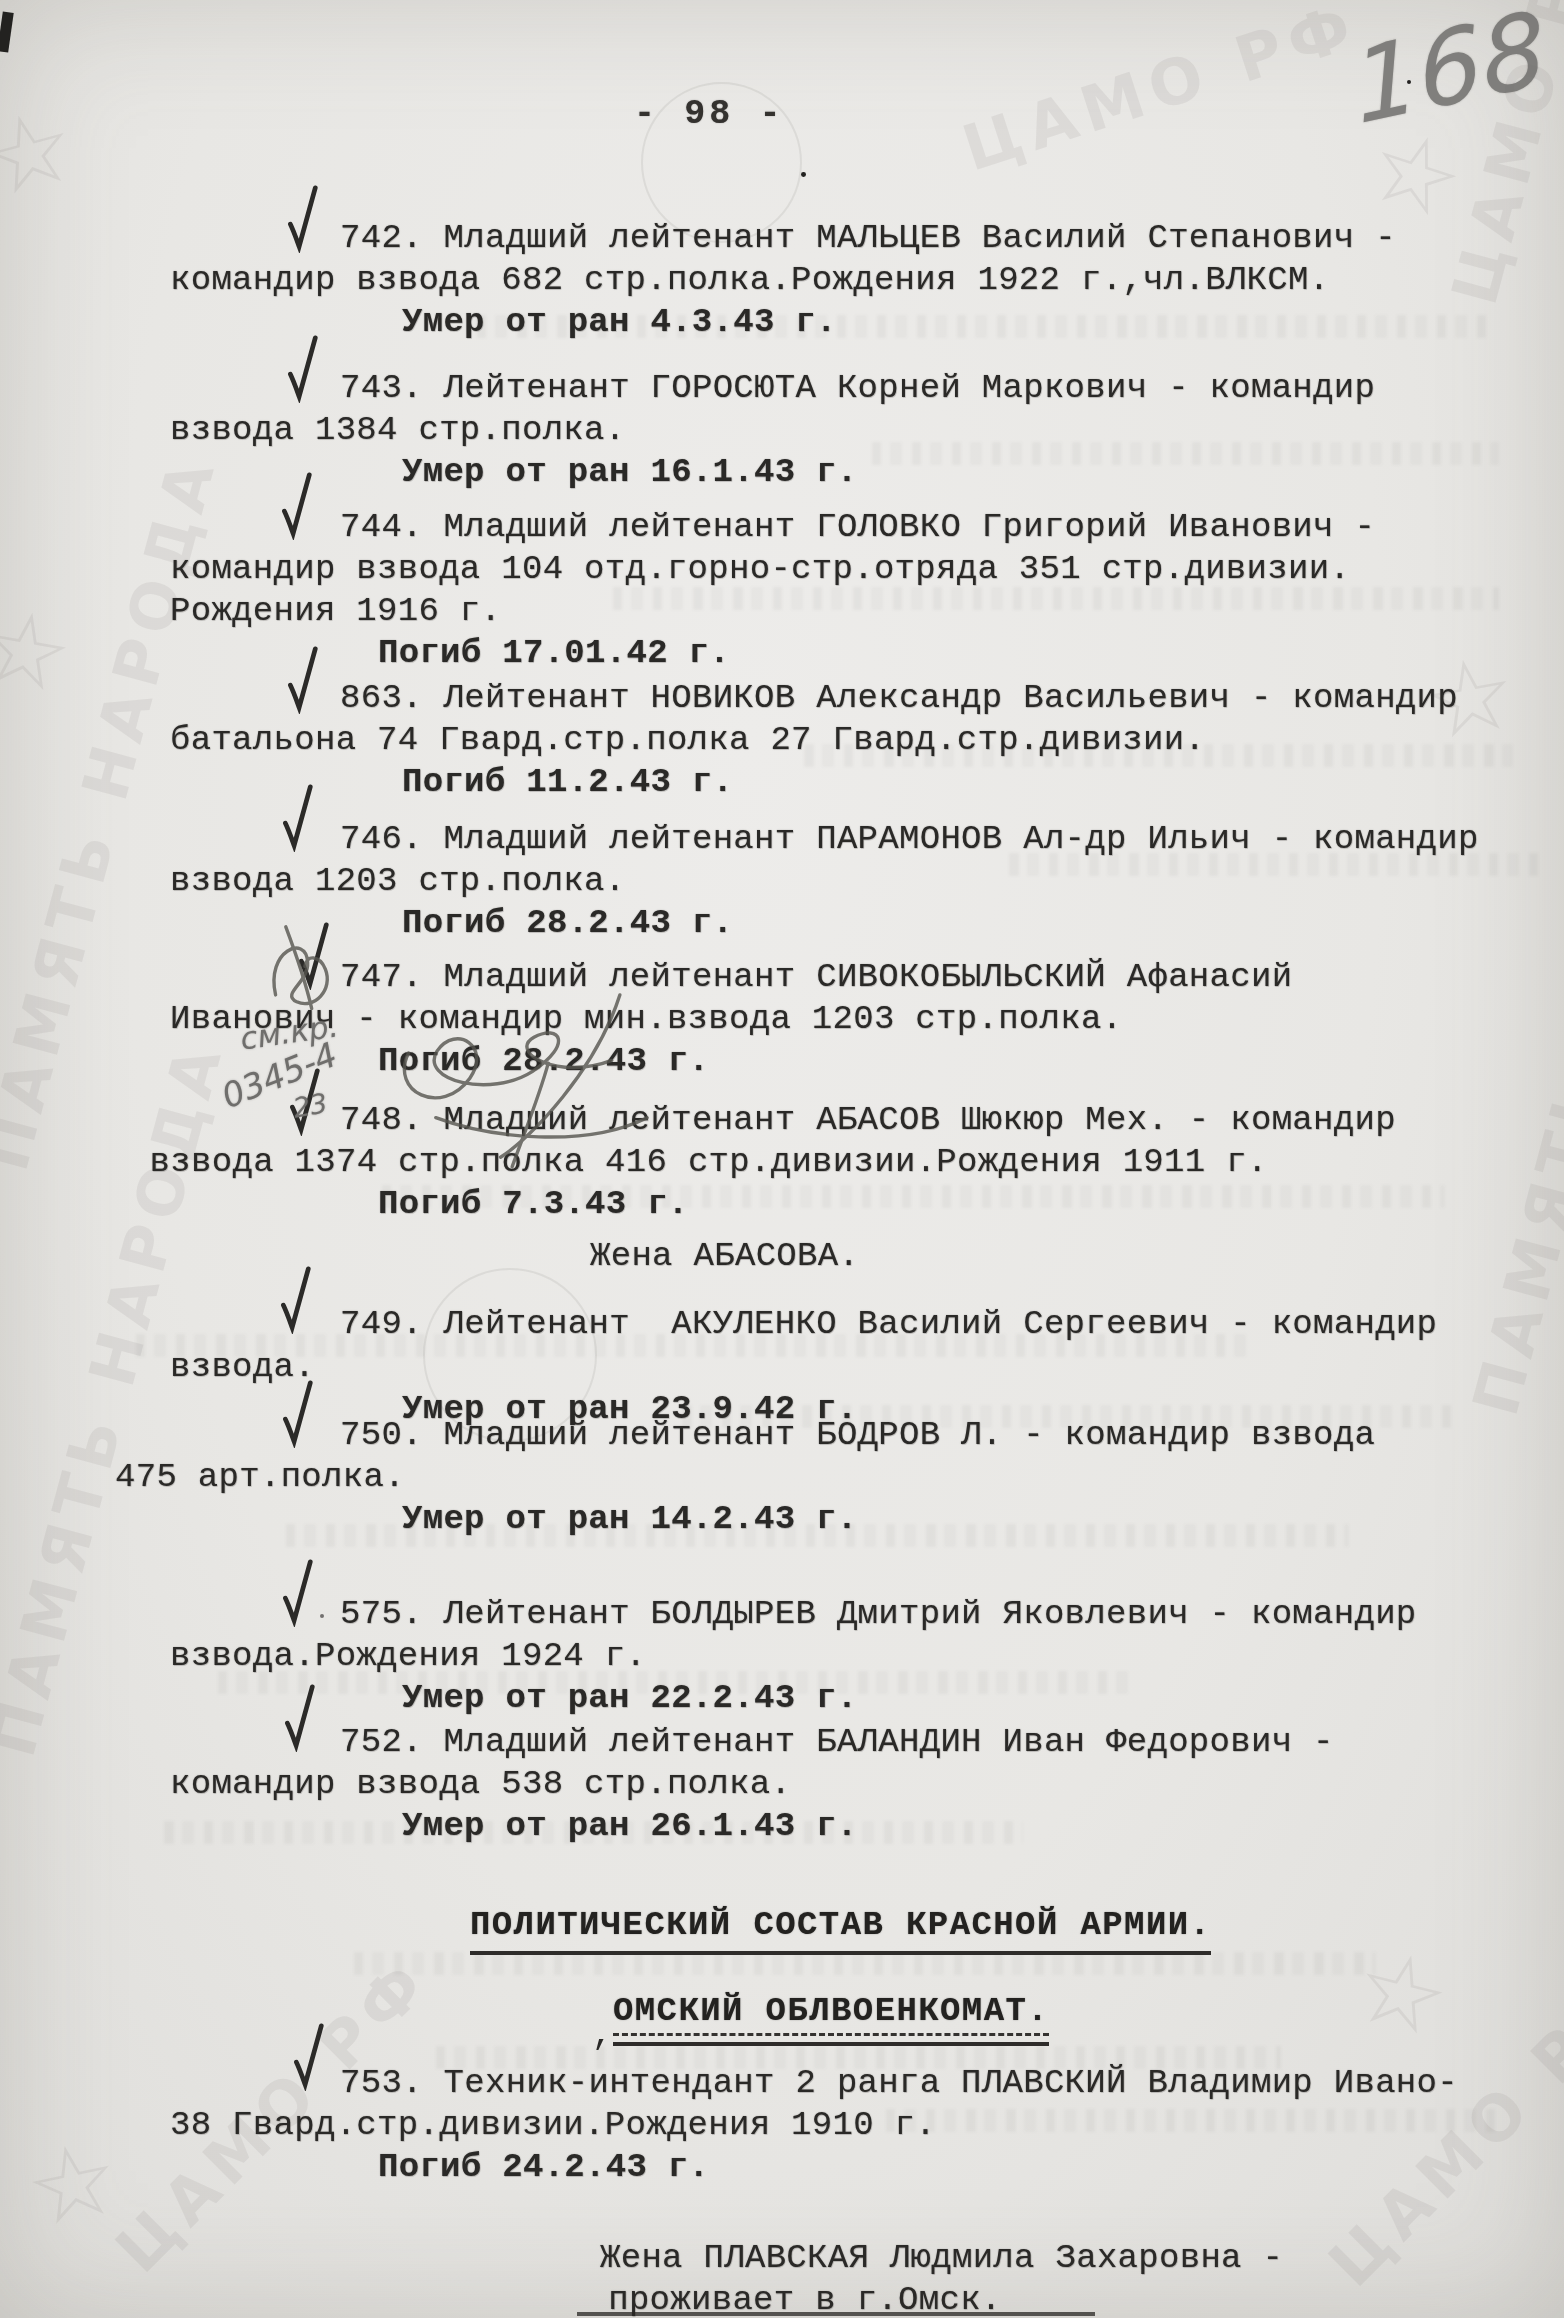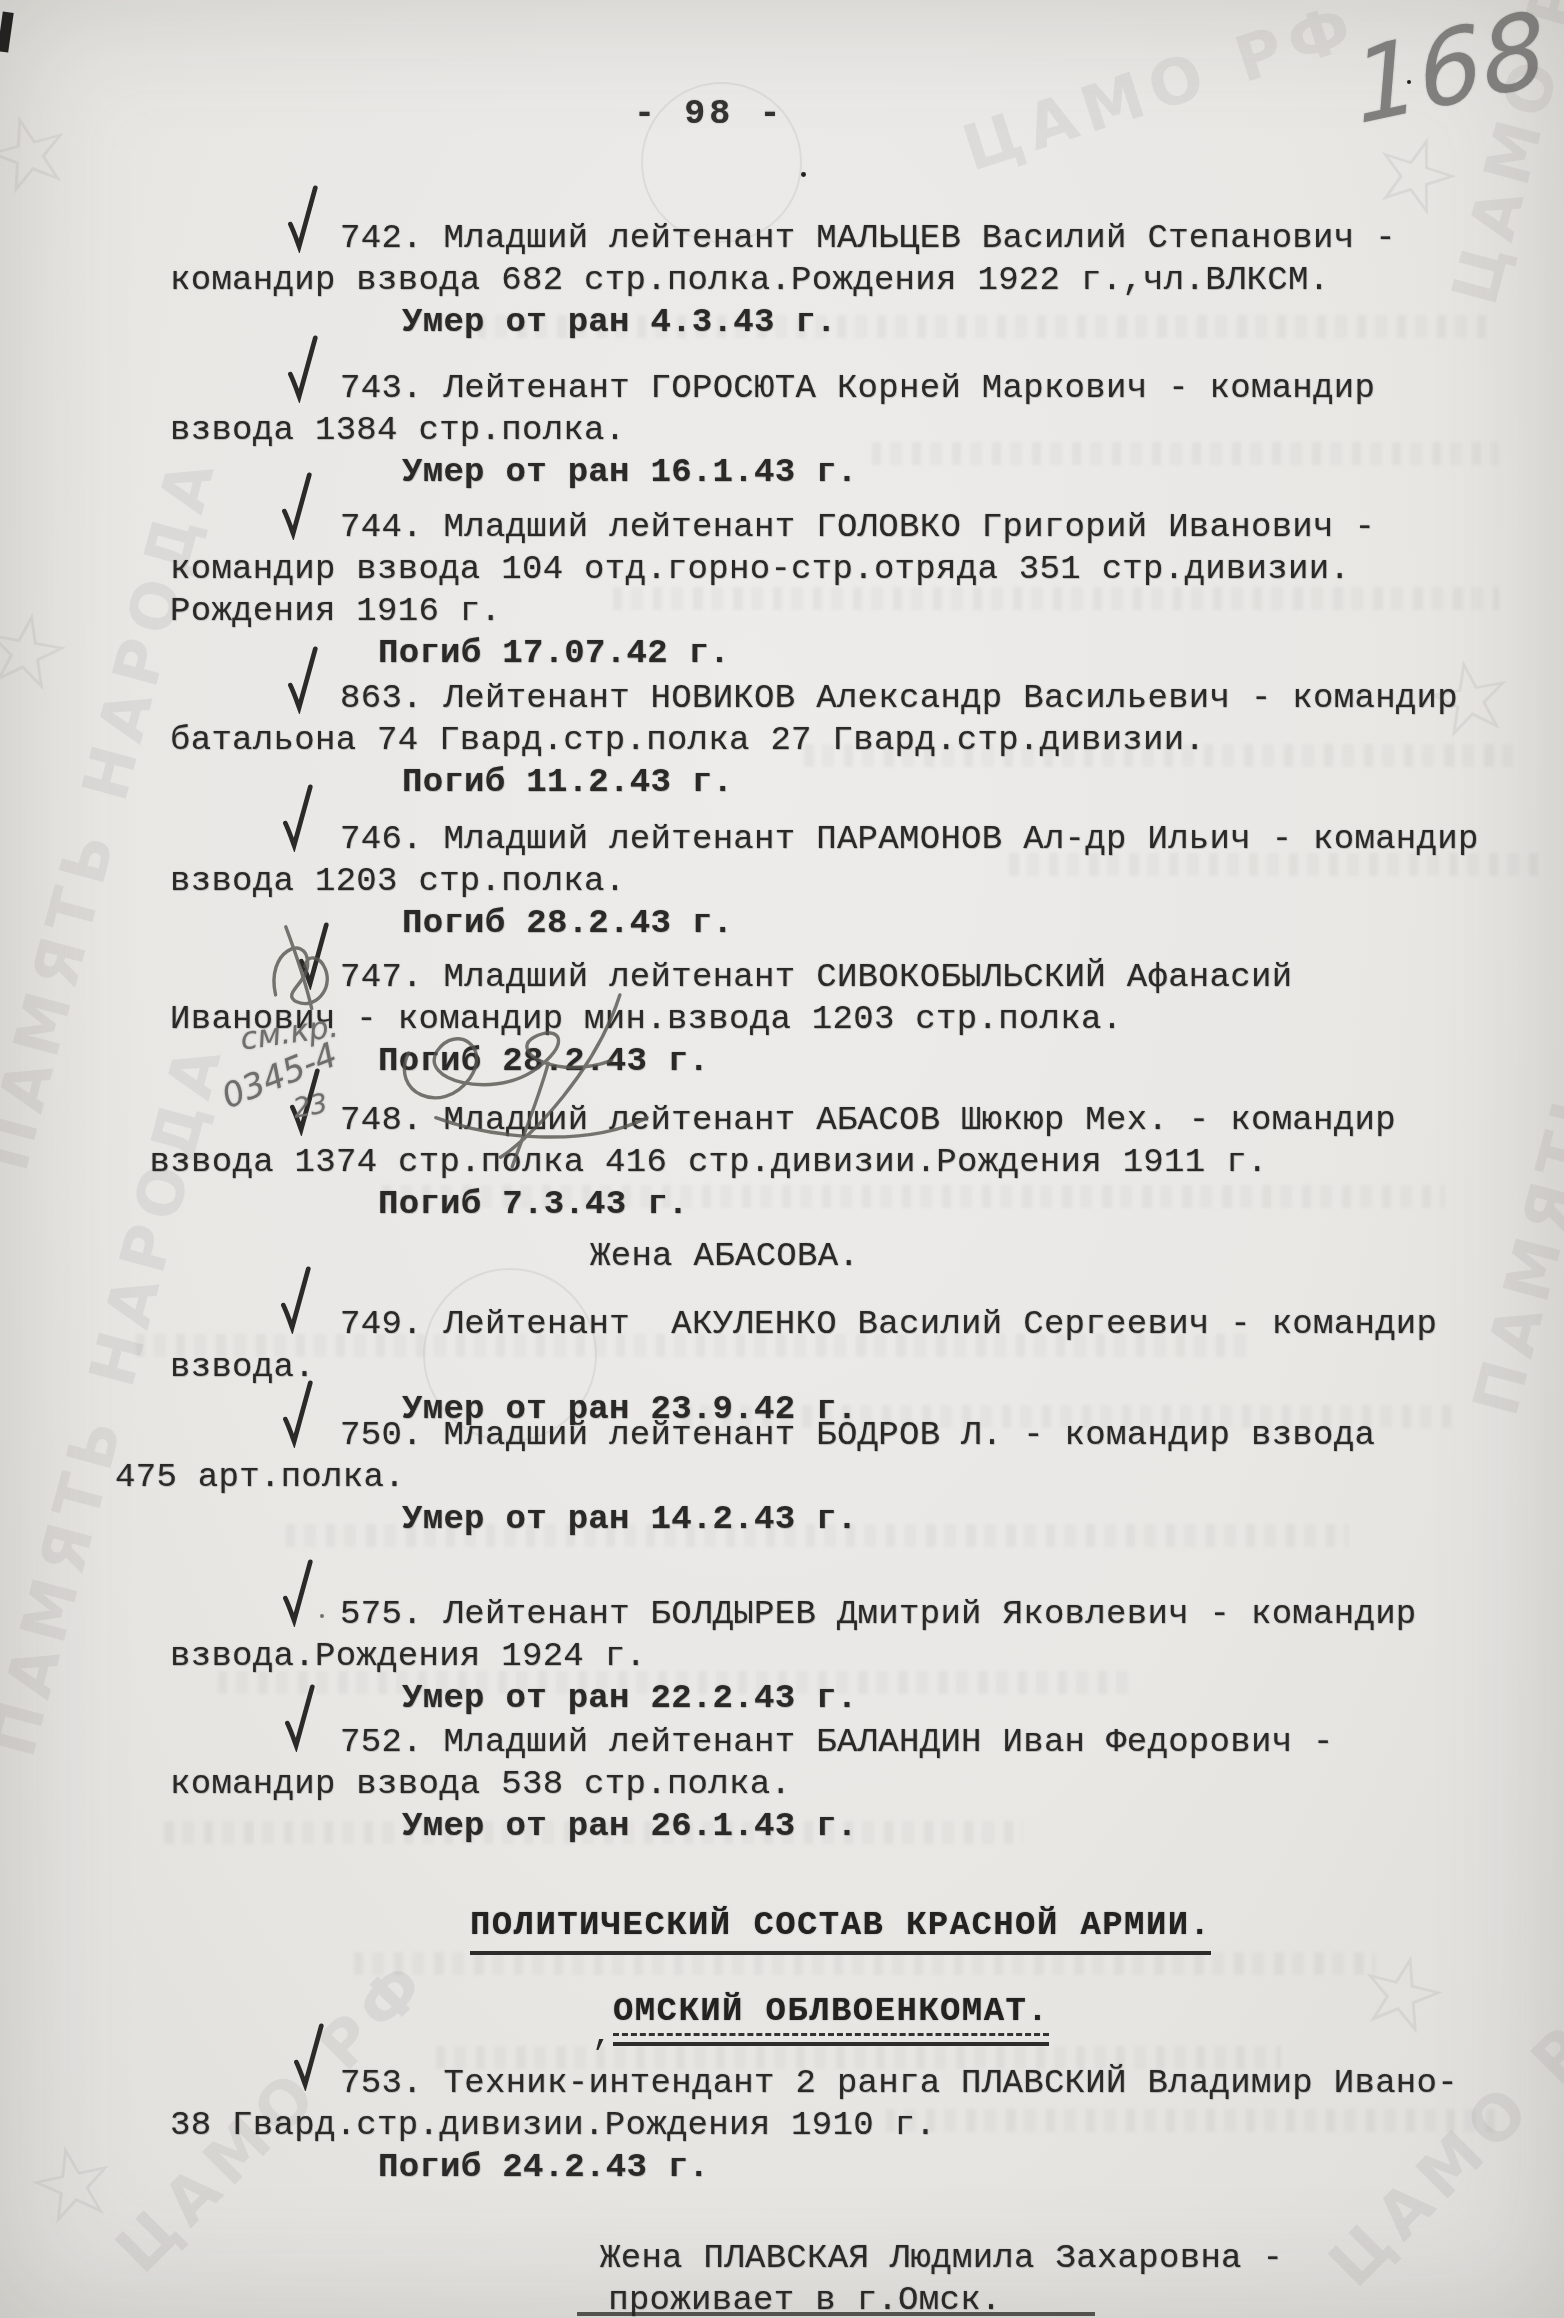--- a/index.html
+++ b/index.html
@@ -131,21 +131,21 @@
 
   <div class="entry" style="top:506px;">
     <span class="check" style="left:109px;top:-37px;">
         <svg width="35" height="71" viewBox="0 0 52 104">
           <path d="M8 62 C12 70 17 84 21 95 L45 8" stroke="#2b2a28" fill="none" stroke-width="7" stroke-linecap="round"></path>
         </svg>
       </span>
     <div class="line l-first">744. Младший лейтенант ГОЛОВКО Григорий Иванович -</div>
     <div class="line l-cont">командир взвода 104 отд.горно-стр.отряда 351 стр.дивизии.</div>
     <div class="line l-cont">Рождения 1916 г.</div>
-    <div class="line l-date" style="padding-left:208px;">Погиб 17.07.42 г.</div>
+    <div class="line l-date" style="padding-left:208px;">Погиб 17.01.42 г.</div>
   </div>
 
   <div class="entry" style="top:677px;">
     <span class="check" style="left:115px;top:-34px;">
         <svg width="35" height="71" viewBox="0 0 52 104">
           <path d="M8 62 C12 70 17 84 21 95 L45 8" stroke="#2b2a28" fill="none" stroke-width="7" stroke-linecap="round"></path>
         </svg>
       </span>
     <div class="line l-first">863. Лейтенант НОВИКОВ Александр Васильевич - командир</div>
     <div class="line l-cont">батальона 74 Гвард.стр.полка 27 Гвард.стр.дивизии.</div>

